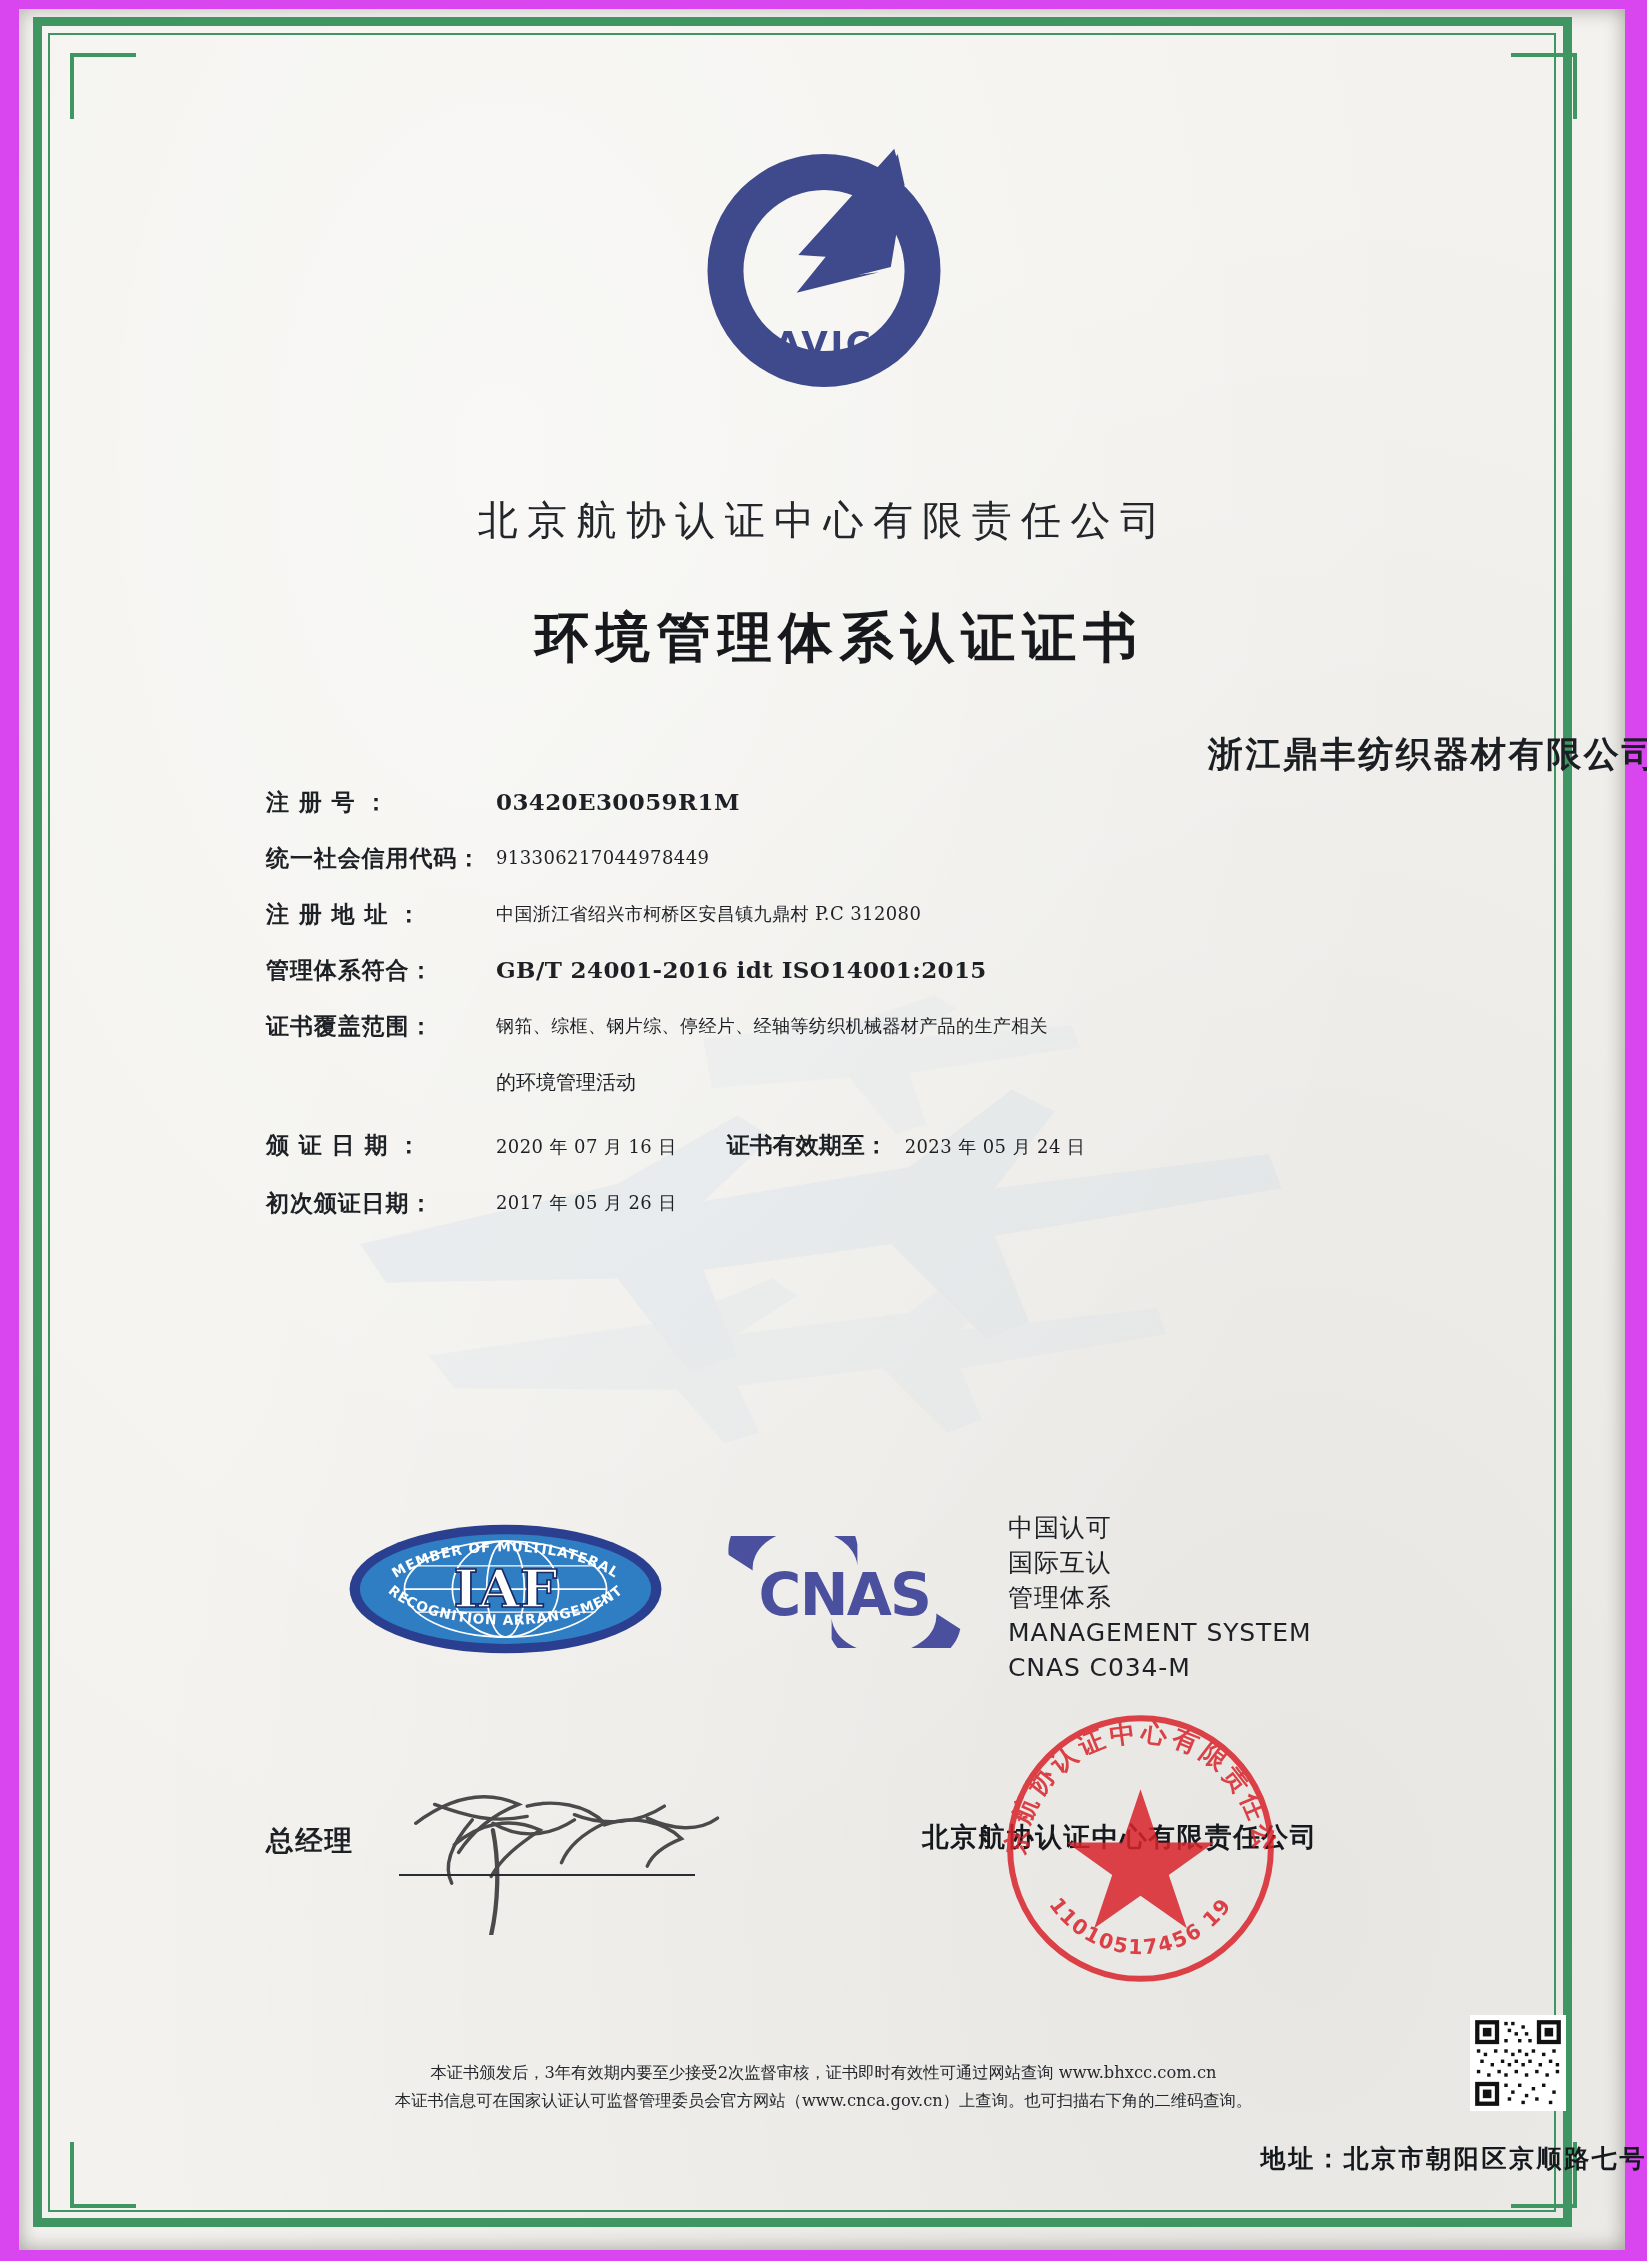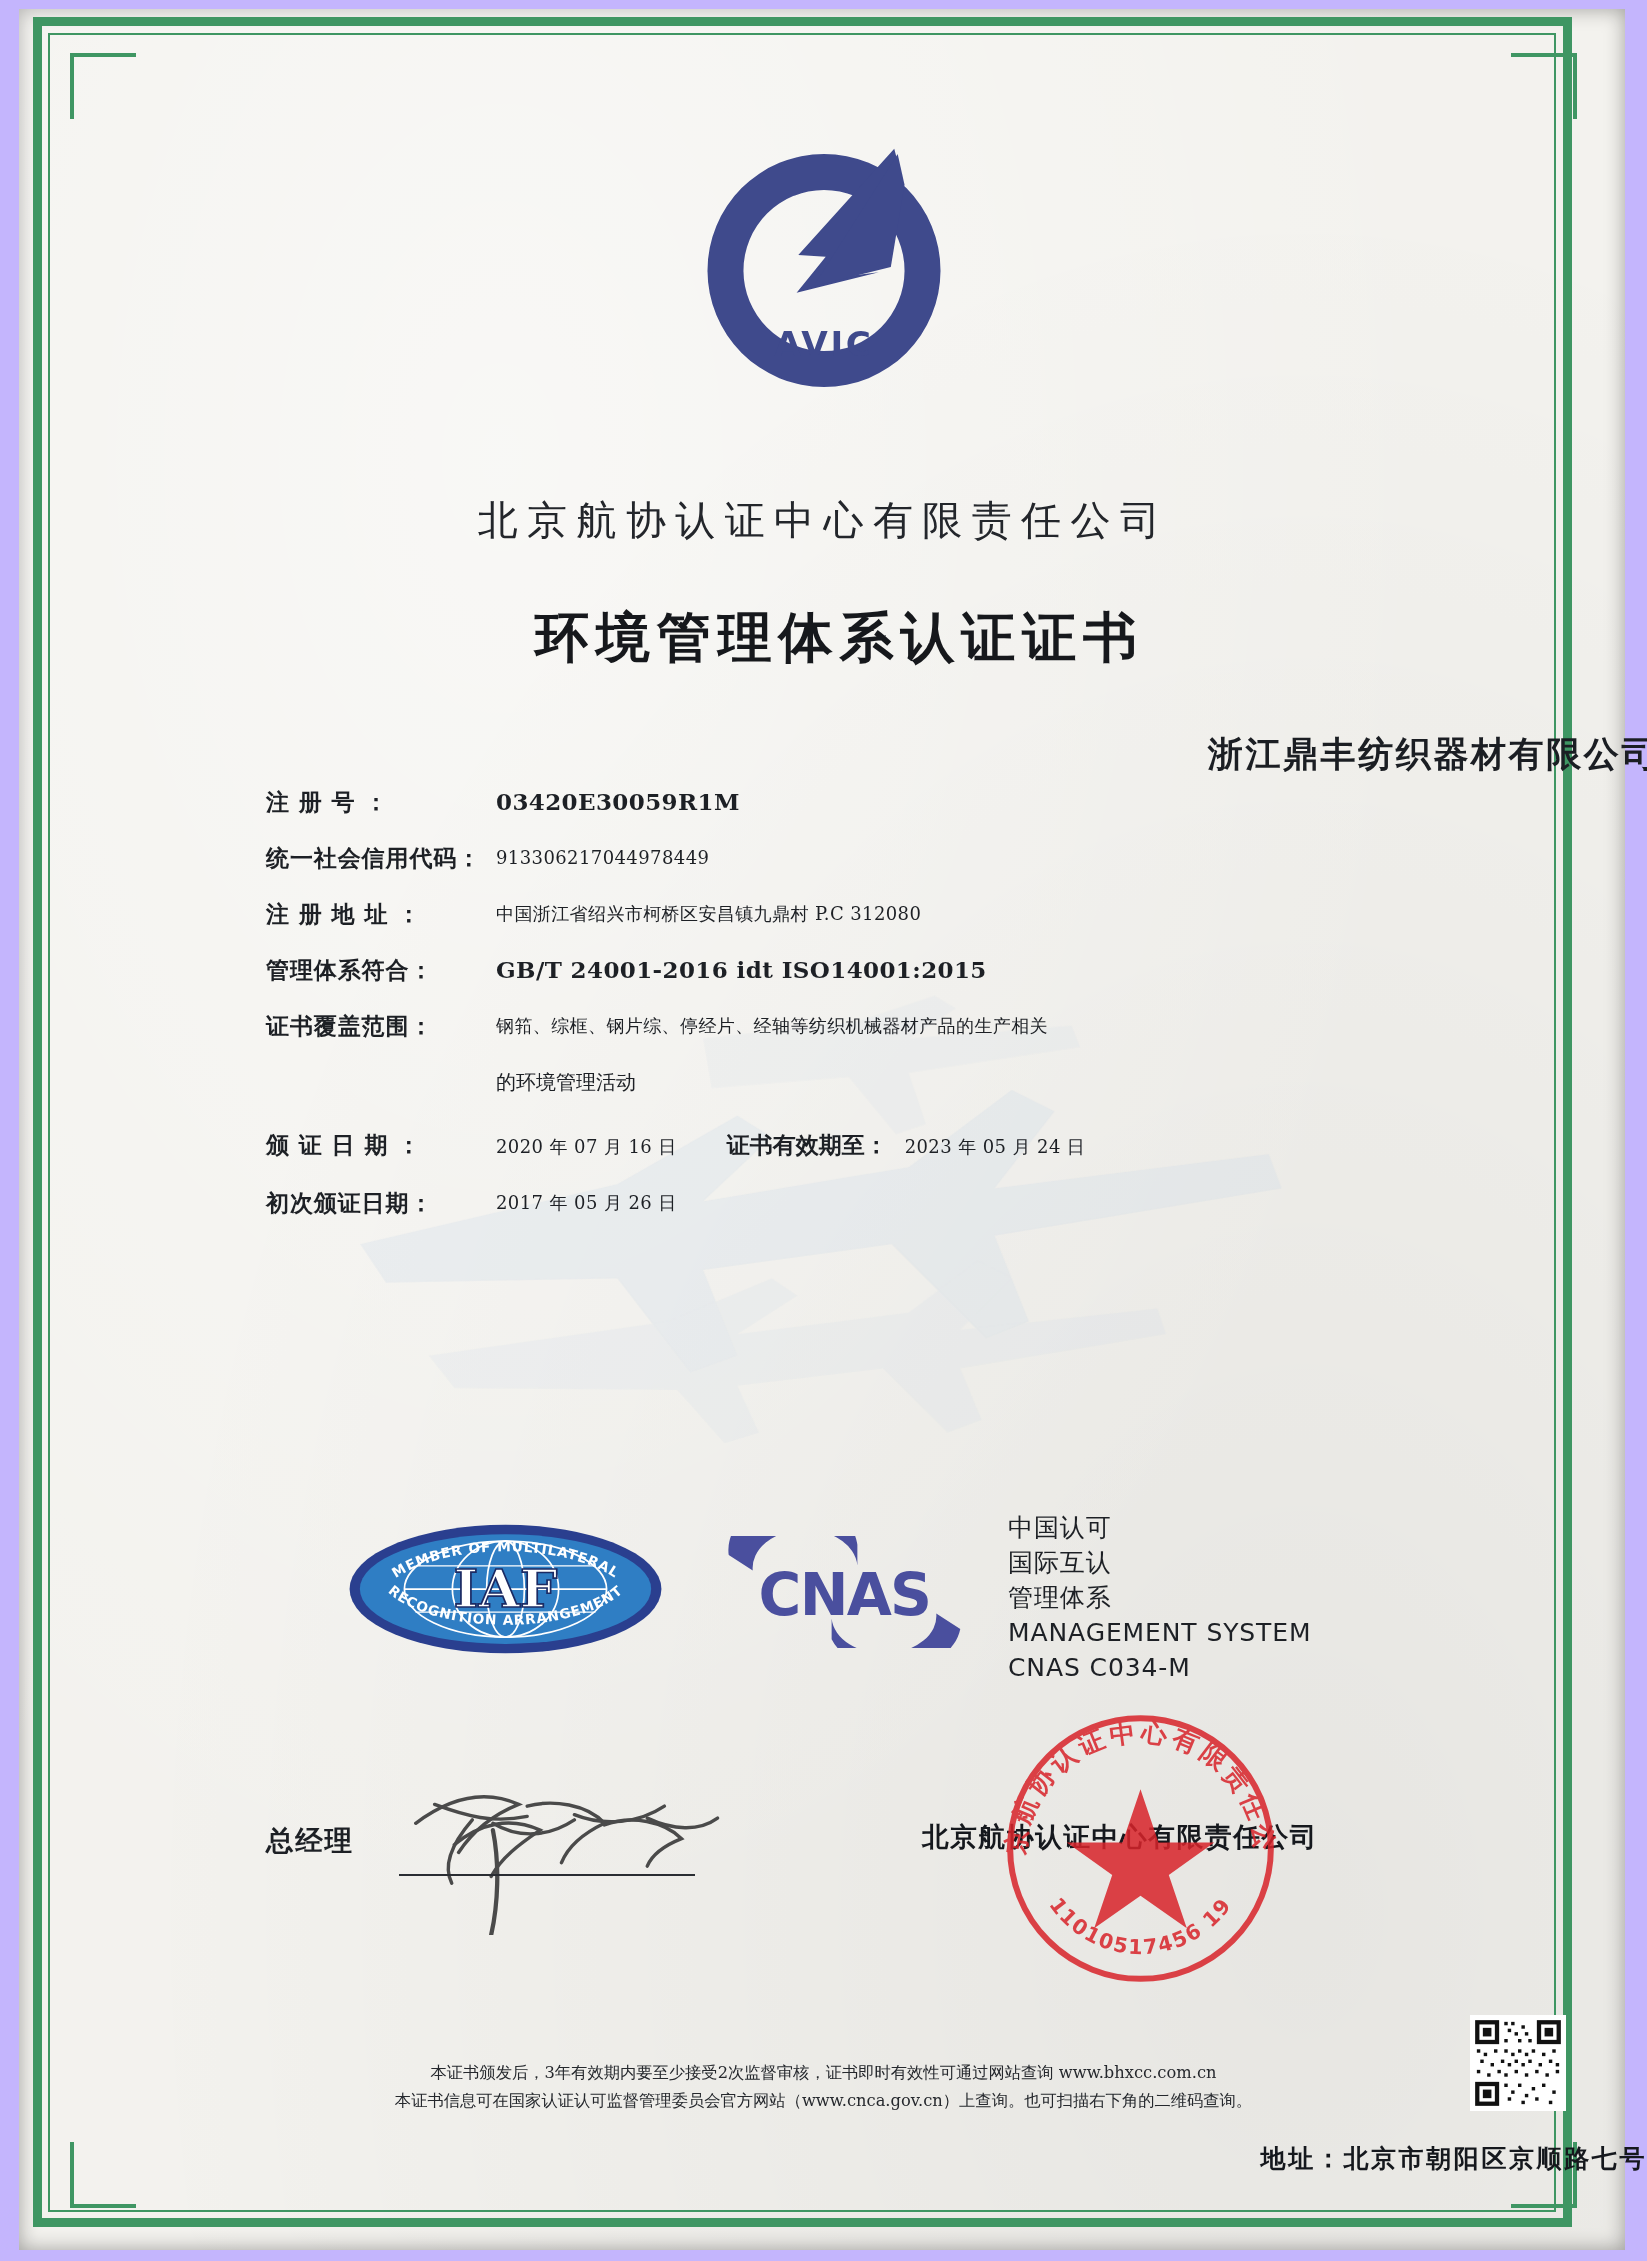--- a/index.html
+++ b/index.html
@@ -10,21 +10,21 @@
   body {
     width: 1647px;
     height: 2261px;
     font-family: "DejaVu Sans", "Liberation Sans", sans-serif;
     overflow: hidden;
   }
   .page {
     position: relative;
     width: 1647px;
     height: 2261px;
-    background: #c4b5fd;
+    background: #d946ef;
     text-decoration: underline;
   }
   
   .paper {
     position: absolute;
     left: 19px;
     top: 8.6px;
     width: 1606px;
     height: 2241px;
     background: #f3f2ee;

